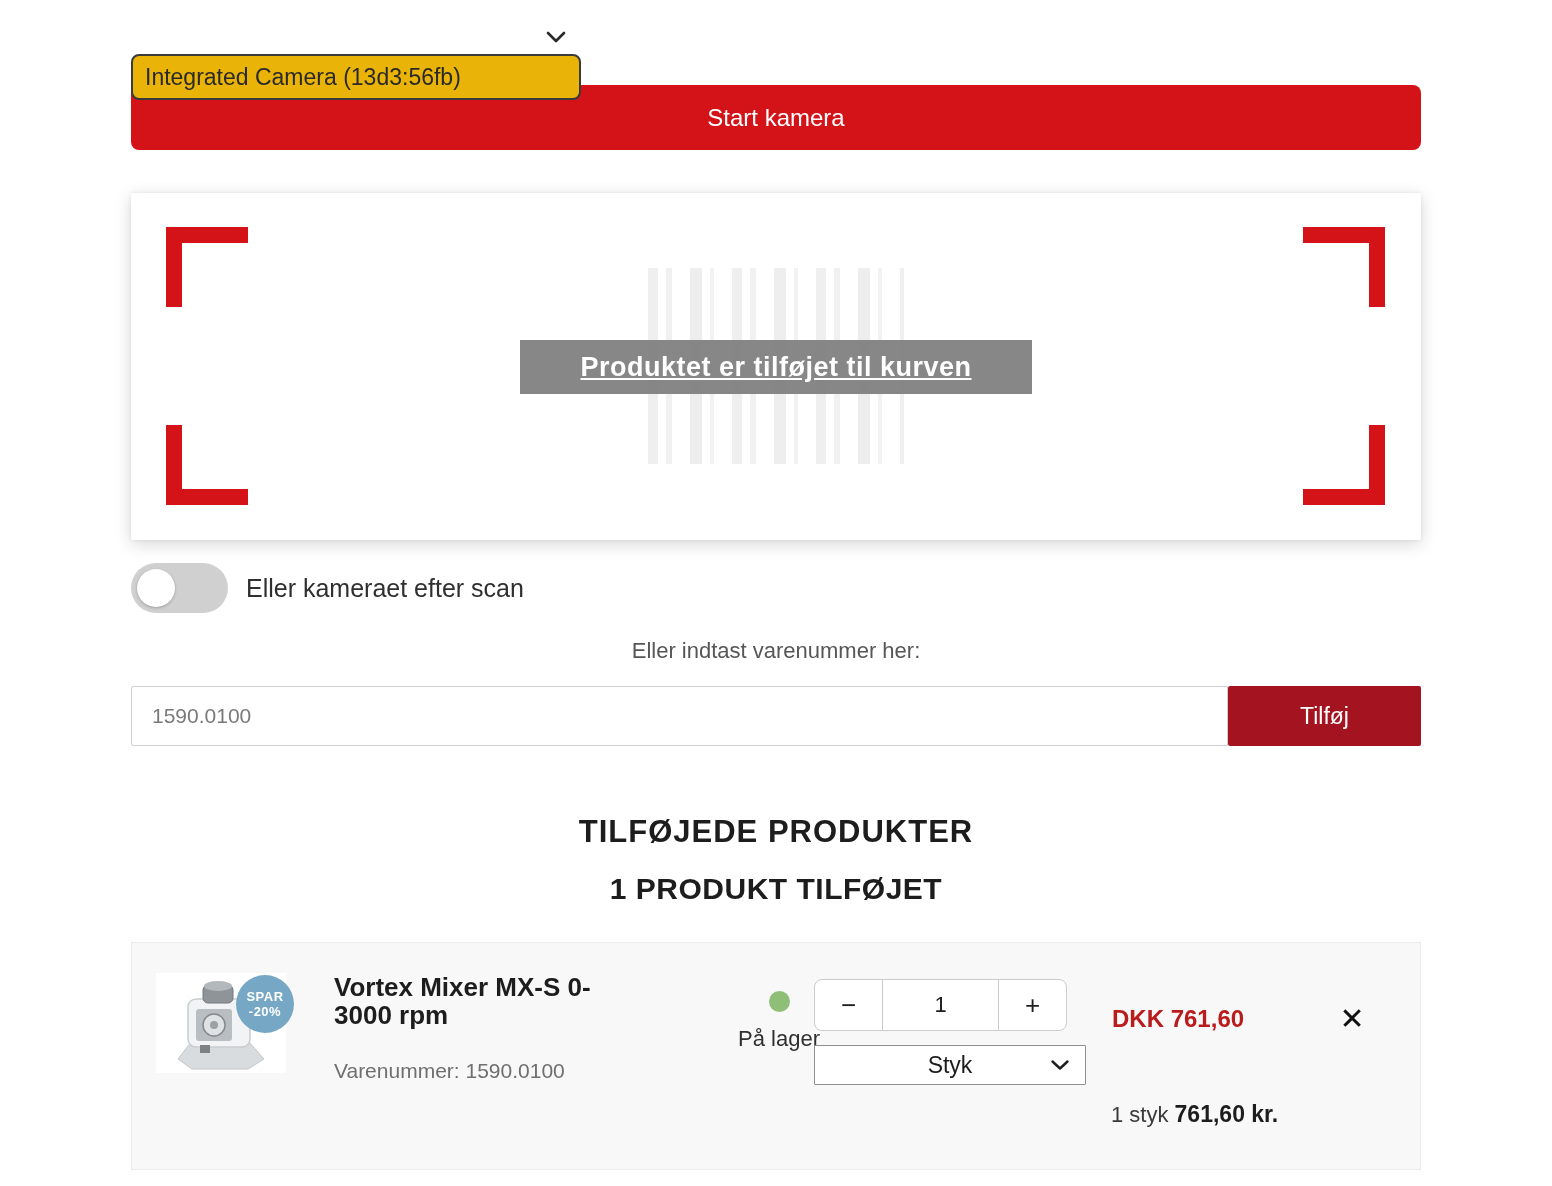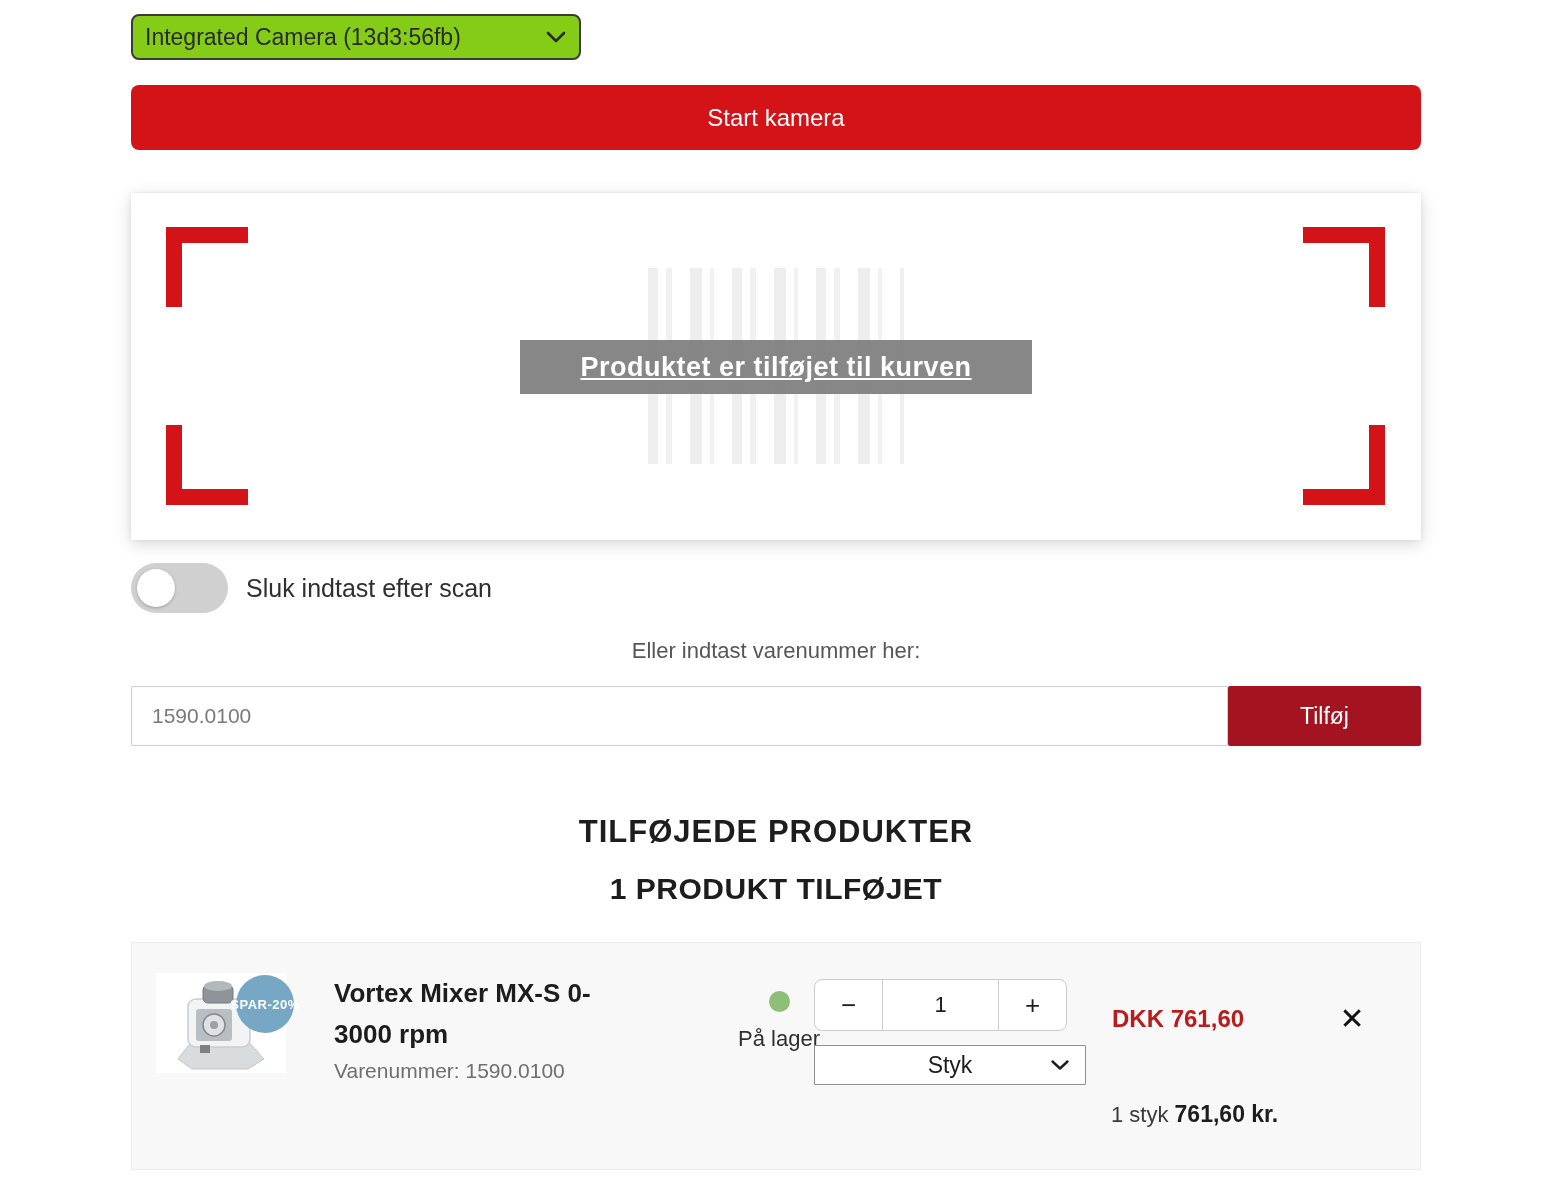--- a/index.html
+++ b/index.html
@@ -3,24 +3,24 @@
 <meta charset="utf-8">
 <style>
   * { margin:0; padding:0; box-sizing:border-box; }
   html,body { background:#ffffff; font-family:"Liberation Sans", sans-serif; color:#1f1f1f; }
   .page { width:1290px; margin:0 auto; padding-top:14px; }
 
   
   .camera-select-wrap { position:relative; width:450px; height:46px; }
   .camera-select {
     -webkit-appearance:none; appearance:none;
-    width:100%; height:100%; background:#84cc16;
+    width:100%; height:100%; background:#eab308;
     border:2px solid #3a3a3a; border-radius:8px;
     font-family:"Liberation Sans", sans-serif;
-    font-size:23px; color:#2a2a2a; padding:0 44px 0 12px; cursor:pointer;
+    font-size:23px; color:#2a2a2a; padding:0 44px 0 12px; cursor:pointer;margin-top:40px;
   }
   .camera-select-wrap .chev {
     position:absolute; right:14px; top:50%; transform:translateY(-50%); pointer-events:none;
   }
 
   
   .start-btn {
     display:block; width:100%; height:65px; margin-top:25px;
     background:#d41319; border:none; border-radius:8px;
     color:#ffffff; font-family:"Liberation Sans", sans-serif;
@@ -85,24 +85,24 @@
 
   
   .product-card {
     position:relative; margin-top:36px; height:228px;
     background:#f8f8f8; border:1px solid #ececec;
   }
   .product-img { position:absolute; left:24px; top:30px; width:130px; height:100px; background:#ffffff; }
   .badge {
     position:absolute; right:-8px; top:2px; width:58px; height:58px; border-radius:50%;
     background:#76a7c4; color:#ffffff; font-weight:bold;
-    display:flex; flex-direction:row; align-items:center; justify-content:center;
+    display:flex; flex-direction:column; align-items:center; justify-content:center;
     font-size:13px; line-height:15px; letter-spacing:0.5px;
   }
-  .product-title { position:absolute; left:202px; top:30px; width:300px; font-size:26px; font-weight:bold; line-height:41px; color:#1d1d1d; }
+  .product-title { position:absolute; left:202px; top:30px; width:300px; font-size:26px; font-weight:bold; line-height:28px; color:#1d1d1d; }
   .product-sku { position:absolute; left:202px; top:116px; font-size:21px; color:#6f6f6f; }
 
   .stock { position:absolute; left:572px; top:48px; width:150px; text-align:center; }
   .stock-dot { display:inline-block; width:21px; height:21px; border-radius:50%; background:#8fbe76; }
   .stock-label { margin-top:10px; font-size:22px; color:#2f2f2f; }
 
   .qty-stepper {
     position:absolute; left:682px; top:36px; width:253px; height:52px;
     background:#ffffff; border:1px solid #cccccc; border-radius:8px;
     display:flex; align-items:stretch; overflow:hidden;
@@ -157,21 +157,21 @@
     <div class="bracket bl"></div>
     <div class="bracket br"></div>
     <div class="barcode"></div>
     <div class="scan-banner">Produktet er tilføjet til kurven</div>
   </div>
 
   <div class="toggle-row">
     <div class="toggle">
       <div class="toggle-knob"></div>
     </div>
-    <span class="toggle-label">Sluk indtast efter scan</span>
+    <span class="toggle-label">Eller kameraet efter scan</span>
   </div>
 
   <div class="manual-prompt">Eller indtast varenummer her:</div>
   <div class="input-row">
     <input class="sku-input" type="text" value="1590.0100" style="">
     <button class="add-btn">Tilføj</button>
   </div>
 
   <div class="section-title">TILFØJEDE PRODUKTER</div>
   <div class="section-subtitle">1 PRODUKT TILFØJET</div>

